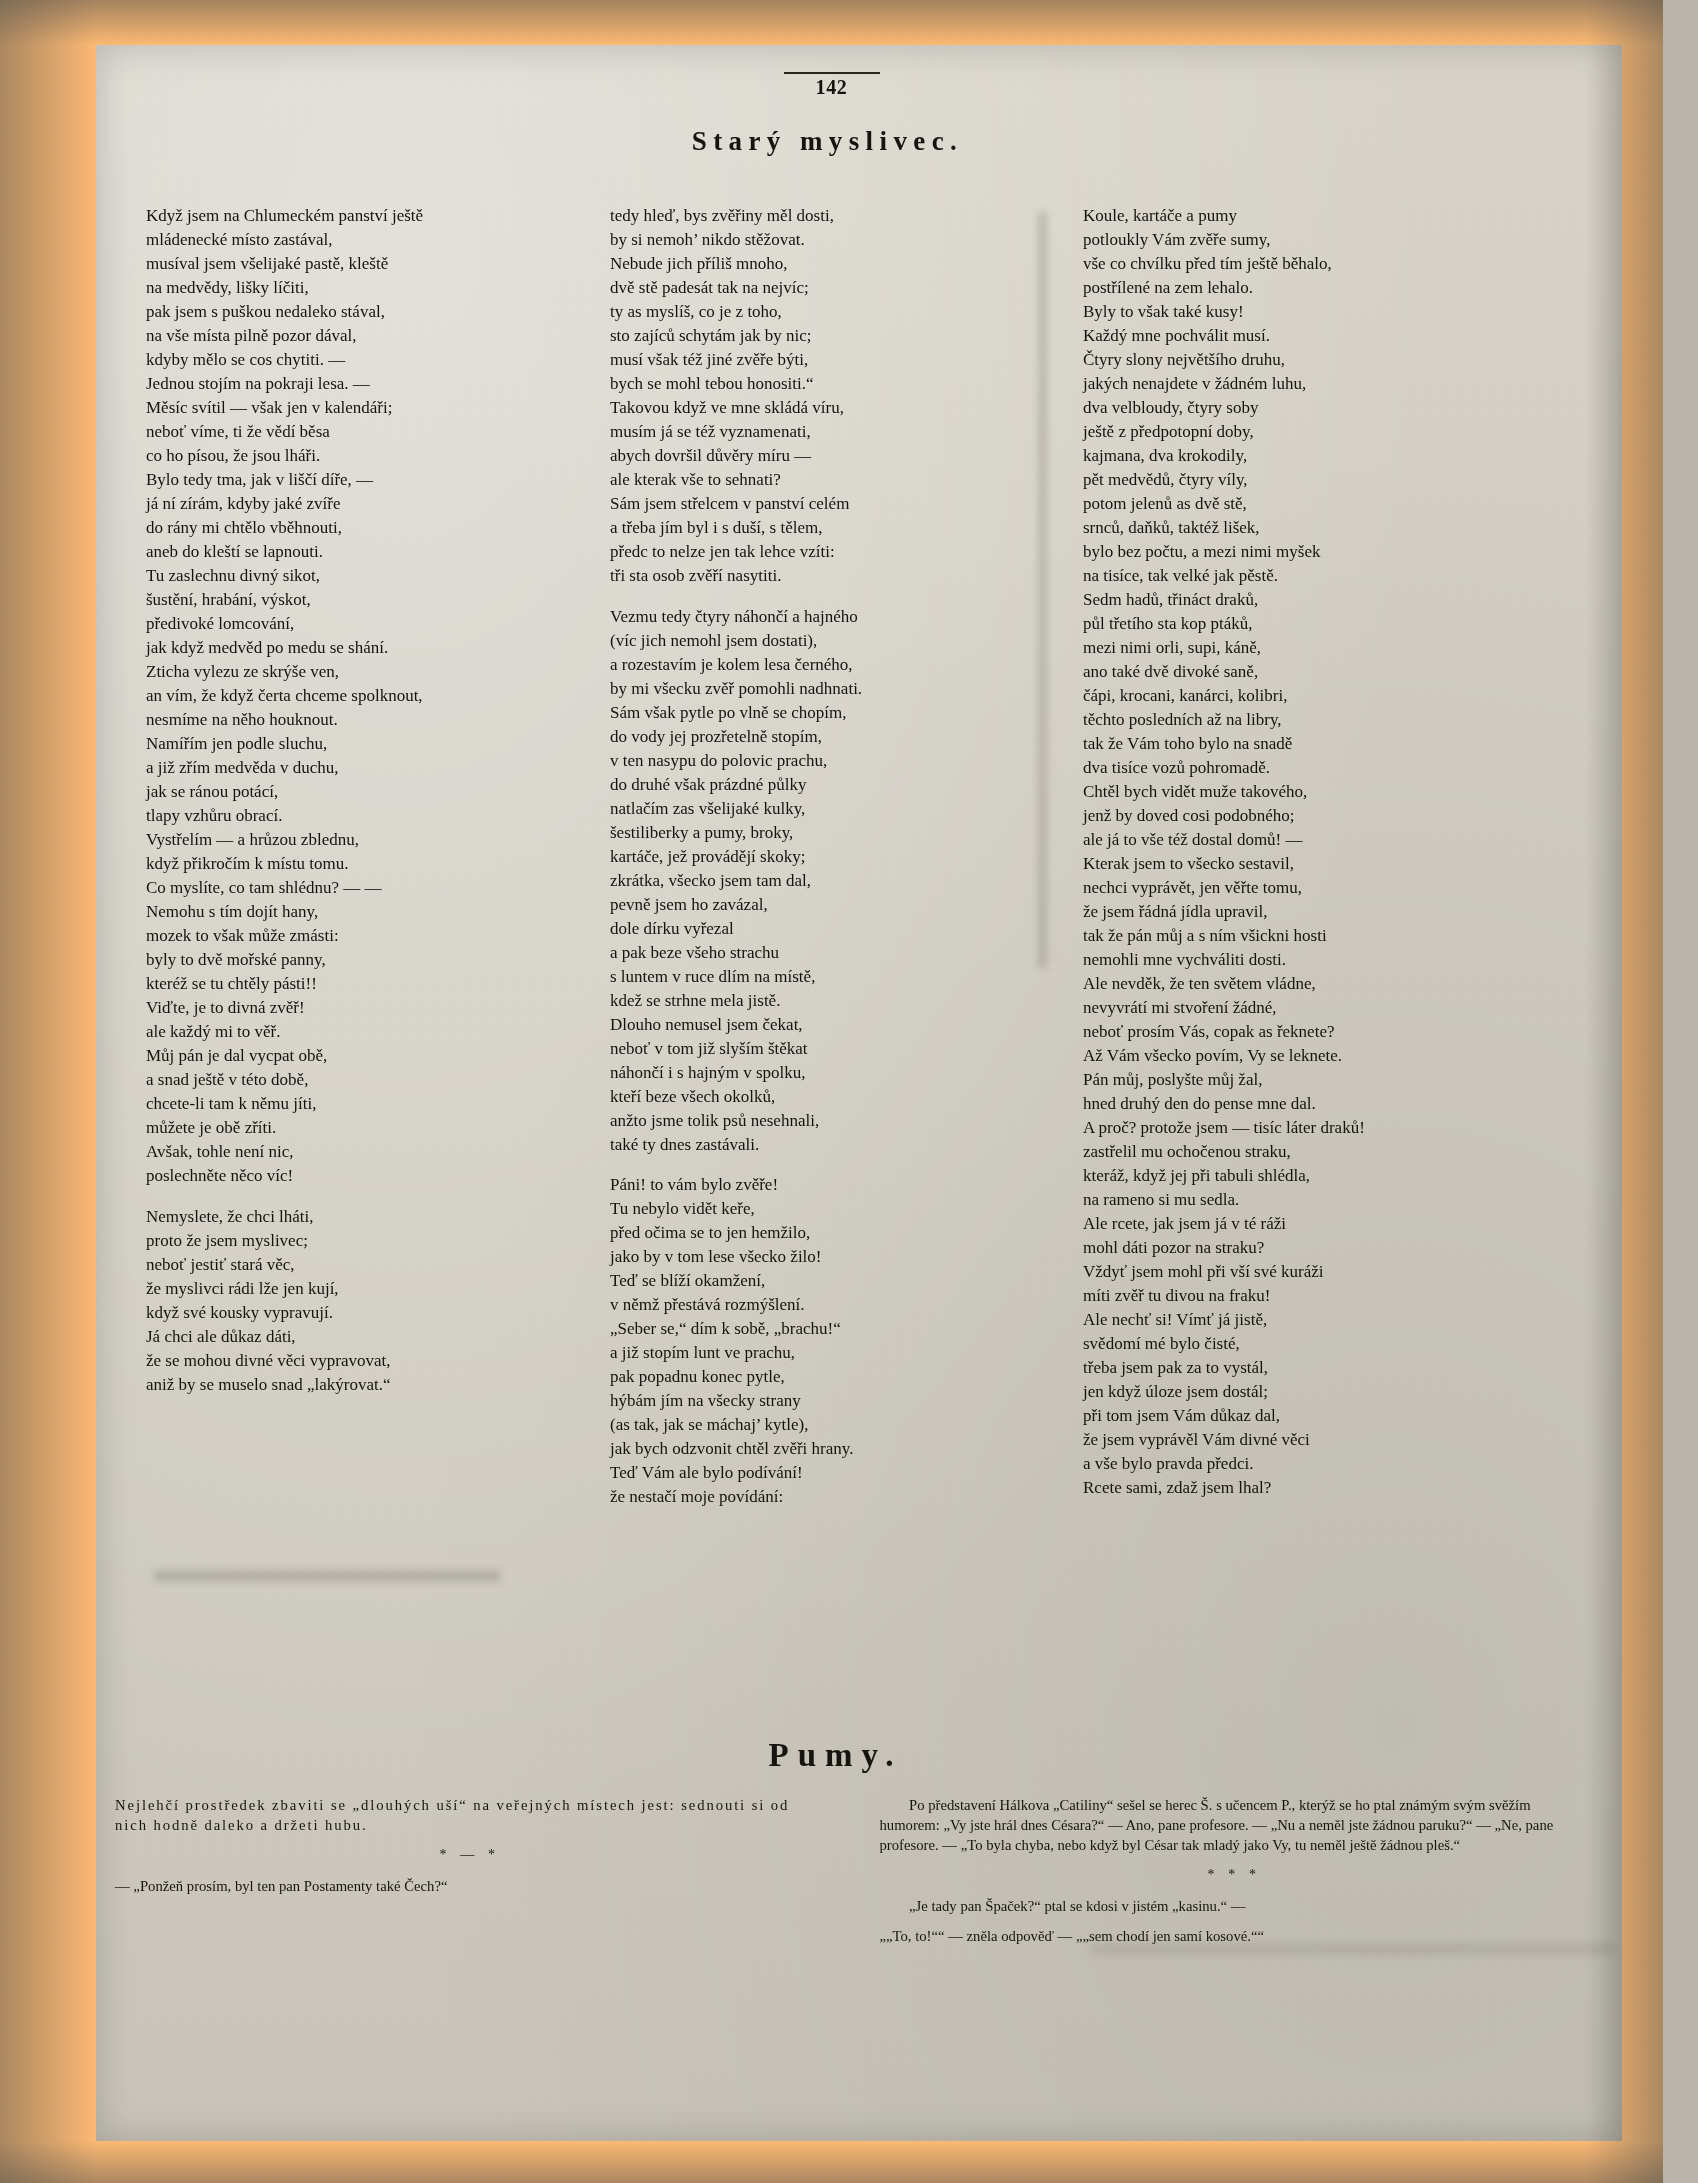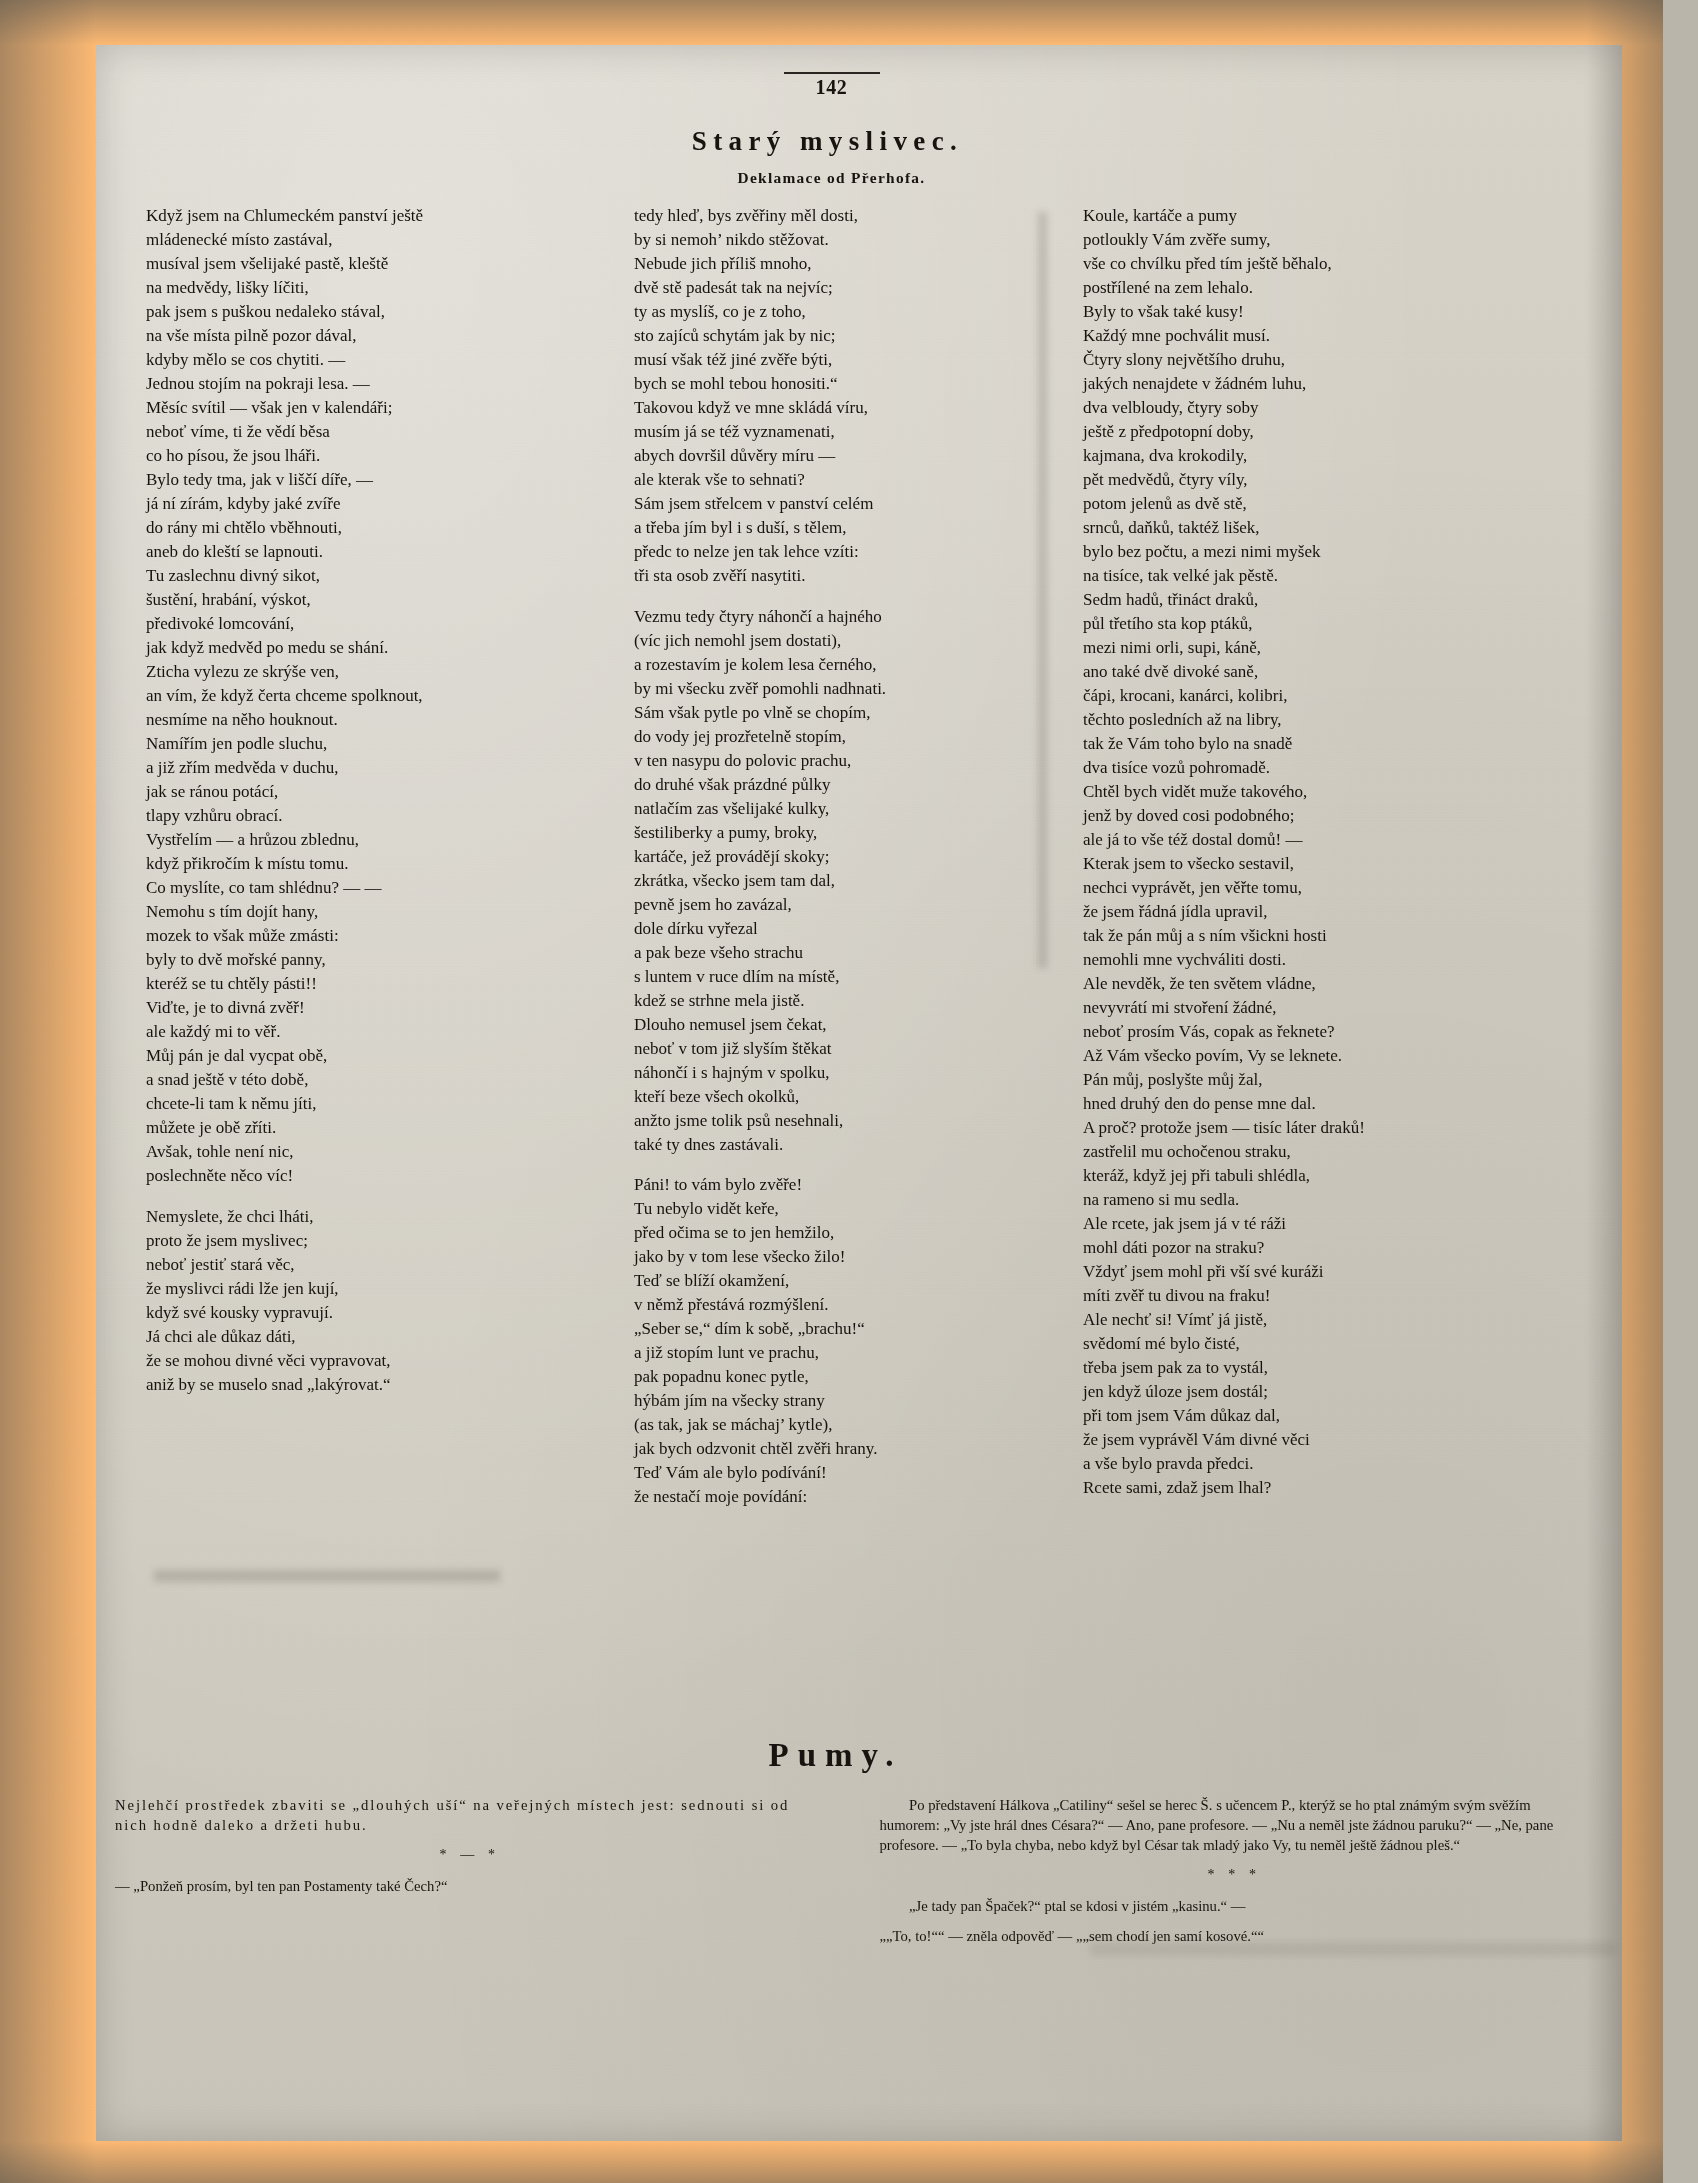--- a/index.html
+++ b/index.html
@@ -98,21 +98,21 @@
   }
 
   .col {
     position: absolute;
     font-size: 17px;
     line-height: 24px;
     font-family: "Liberation Serif", serif;
     color: #17140f;
   }
   .col1 { left: 146px; top: 204px;  width: 436px; }
-  .col2 { left: 610px; top: 204px;  width: 423px; margin-left: 24px; }
+  .col2 { left: 610px; top: 204px;  width: 423px; }
   .col3 { left: 1083px; top: 204px; width: 462px; }
 
   .stanza { margin: 0 0 16.7px 0; }
   .stanza p { margin: 0; white-space: pre-wrap; }
 
   .pumy-title {
     position: absolute;
     top: 1737px;
     left: 0; right: 0;
     text-align: center;
@@ -156,21 +156,20 @@
 
 <div class="page">
   <div class="paper"></div>
 
   <div class="page-number">
     <span class="rule"></span>
     <span>142</span>
   </div>
 
   <div class="poem-title">Starý myslivec.</div>
-  <div class="poem-subtitle">Deklamace od Přerhofa.</div>
 
   <div class="col col1">
     <div class="stanza">
         <p>Když jsem na Chlumeckém panství ještě
 mládenecké místo zastával,
 musíval jsem všelijaké pastě, kleště
 na medvědy, lišky líčiti,
 pak jsem s puškou nedaleko stával,
 na vše místa pilně pozor dával,
 kdyby mělo se cos chytiti. —

